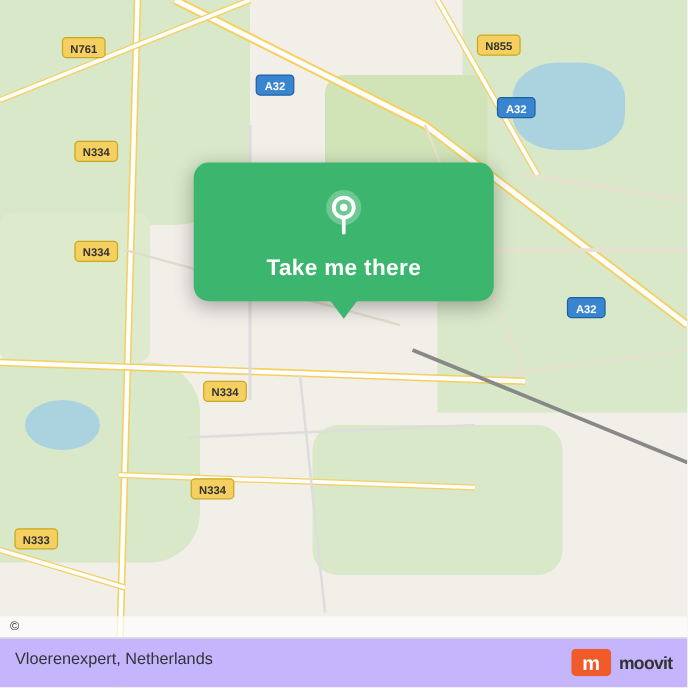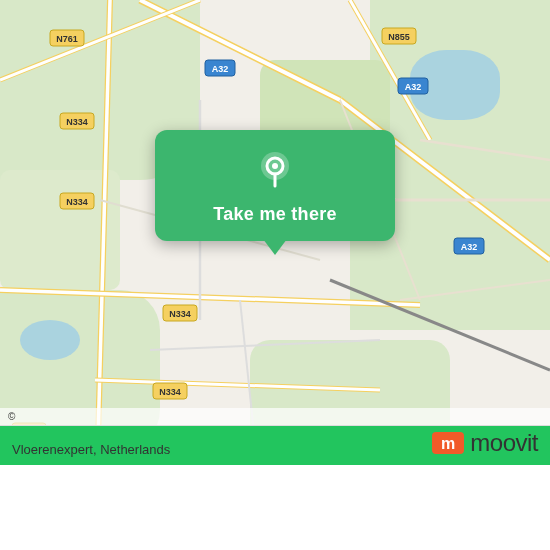--- a/index.html
+++ b/index.html
@@ -7,21 +7,21 @@
     body {
       width: 550px;
       height: 550px;
       overflow: hidden;
       font-family: Arial, sans-serif;
       position: relative;
     }
 
     #map-container {
       width: 550px;
-      height: 465px;
+      height: 550px;
       position: relative;
       overflow: hidden;
       background-color: #f2efe9;
     }
 
     
     .map-bg {
       position: absolute;
       inset: 0;
       background: #f2efe9;
@@ -106,25 +106,25 @@
       align-items: center;
       gap: 3px;
     }
 
     
     .info-bar {
       position: absolute;
       bottom: 0;
       left: 0;
       right: 0;
-      background: #22c55e;
+      background: #c4b5fd;
       border-top: 1px solid #ddd;
       padding: 8px 12px;
       display: flex;
-      align-items: flex-end;
+      align-items: flex-start;
       justify-content: space-between;
       height: 40px;
     }
 
     .info-bar-text {
       font-size: 13px;
       color: #333;
       font-weight: 400;
     }
 
@@ -133,22 +133,22 @@
       align-items: center;
       gap: 6px;
     }
 
     .moovit-m {
       width: 32px;
       height: 22px;
     }
 
     .moovit-text {
-      font-size: 24px;
-      font-weight: normal;
+      font-size: 14px;
+      font-weight: bold;
       color: #333;
       letter-spacing: -0.5px;
     }
 
     
     .cta-overlay {
       position: absolute;
       top: 130px;
       left: 155px;
       width: 240px;

